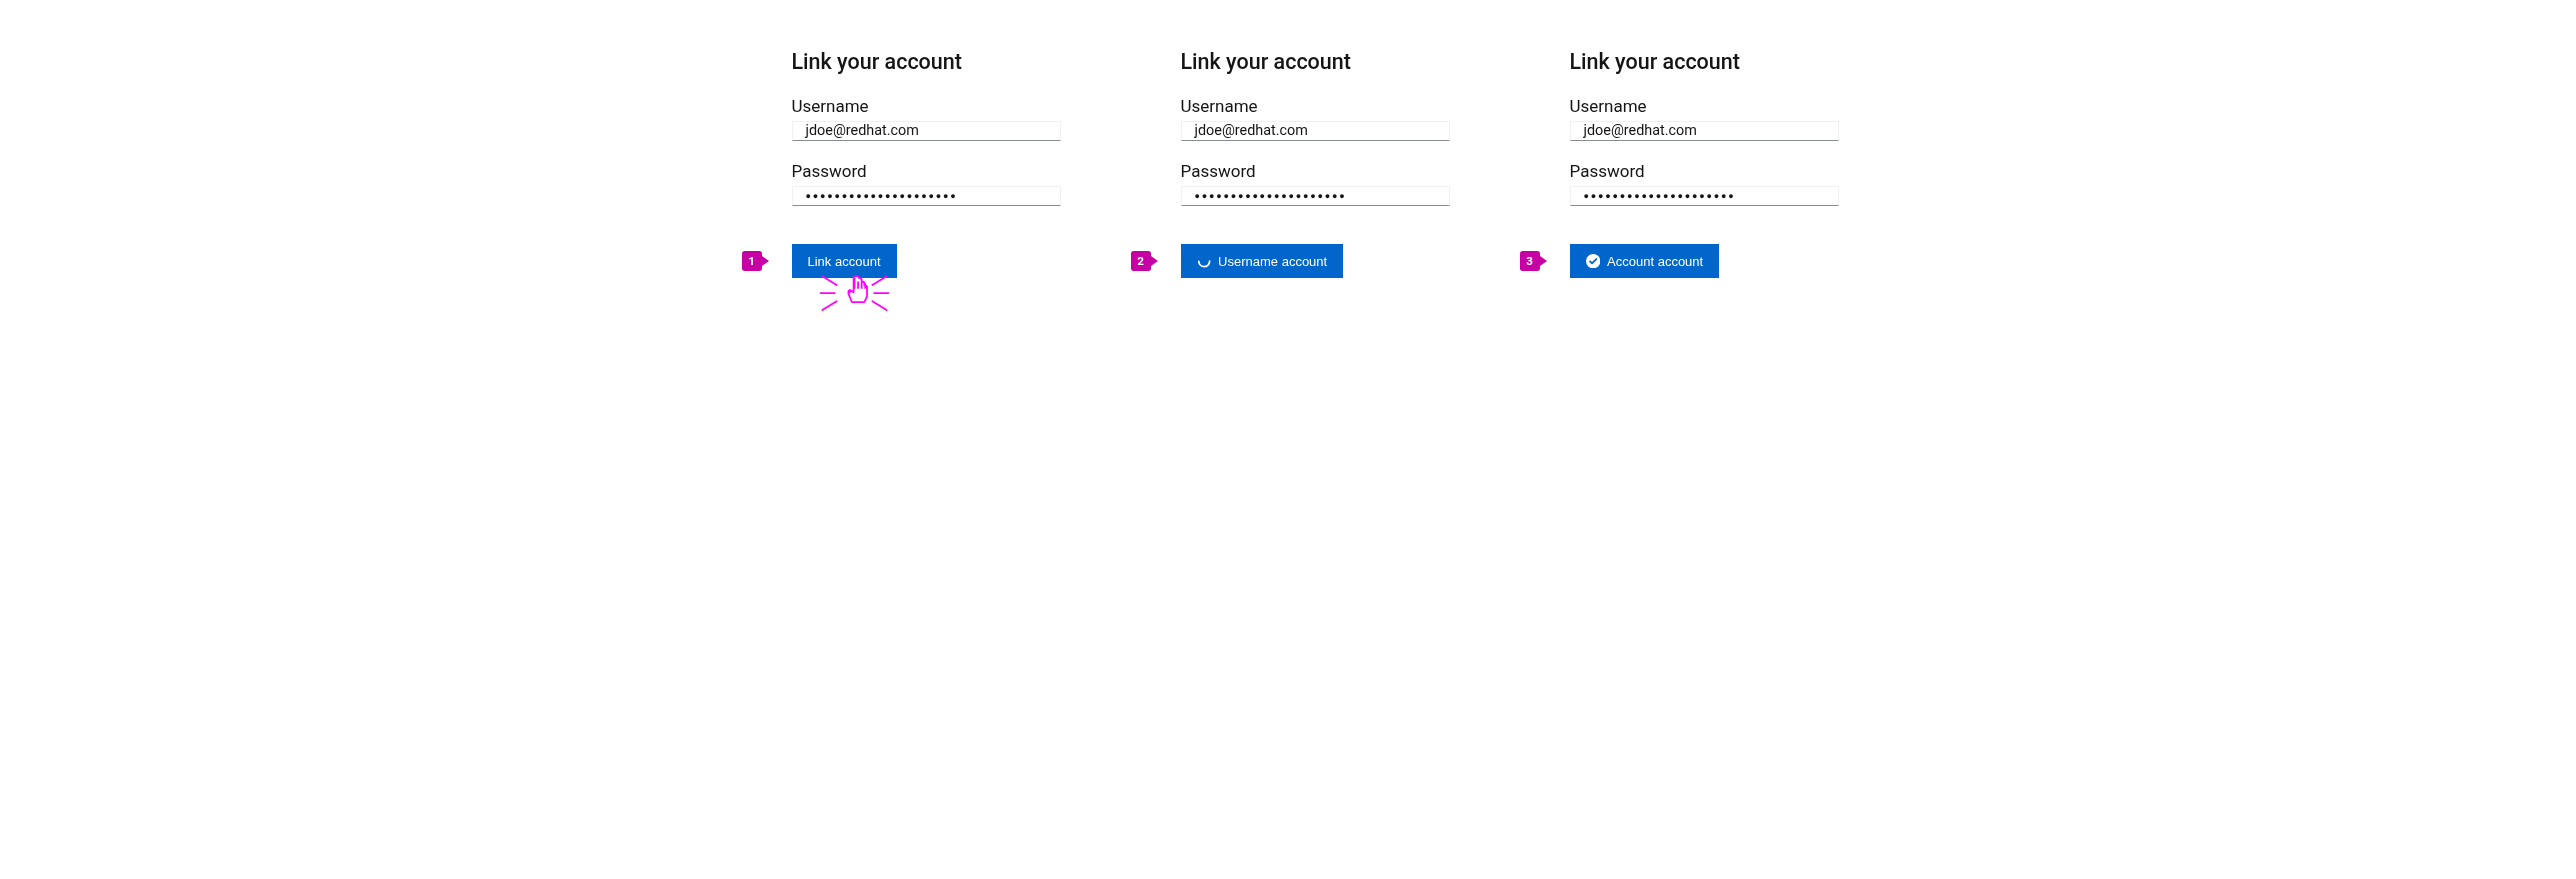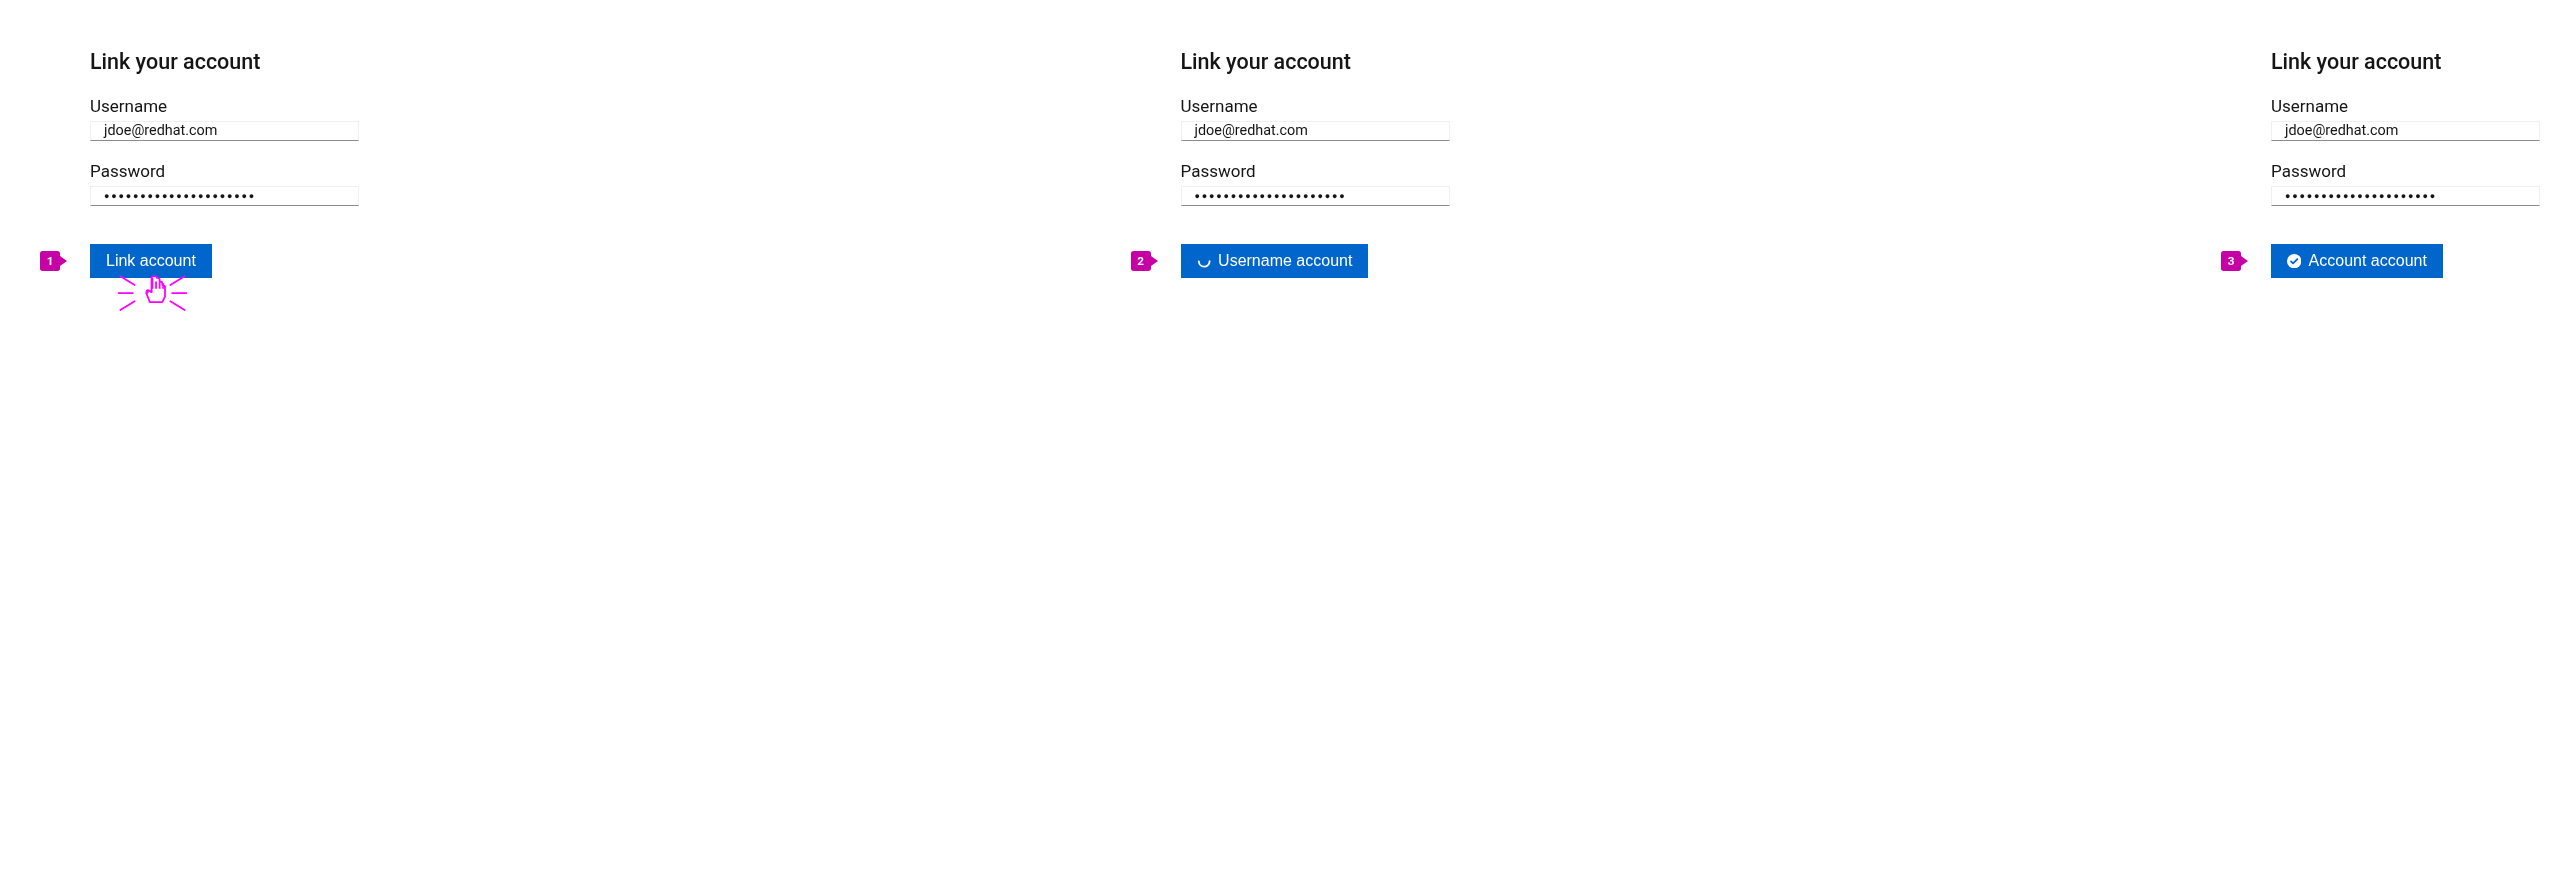--- a/index.html
+++ b/index.html
@@ -6,21 +6,21 @@
   body {
     margin: 0;
     font-family: -apple-system, BlinkMacSystemFont, "Segoe UI", Roboto, "Helvetica Neue", Arial, sans-serif;
     background: #fff;
     color: #151515;
     padding: 49px 36px;
   }
   .row {
     display: flex;
     gap: 120px;
-    justify-content: space-between;
+    justify-content: center;
     padding-left: 54px;
   }
   .panel {
     width: 269px;
     position: relative;
   }
   h2 {
     font-size: 21.5px;
     font-weight: 500;
     margin: 0 0 21.5px 0;
@@ -56,21 +56,21 @@
   }
   .btn {
     display: inline-flex;
     align-items: center;
     gap: 7.2px;
     background: #0066cc;
     color: #fff;
     border: none;
     height: 34px;
     padding: 0 16px;
-    font-size: 16px;
+    font-size: 13px;
     cursor: pointer;
   }
   .step-badge {
     position: absolute;
     left: -50px;
     top: 50%;
     transform: translateY(-50%);
     background: #c700a5;
     color: #fff;
     font-weight: 700;

